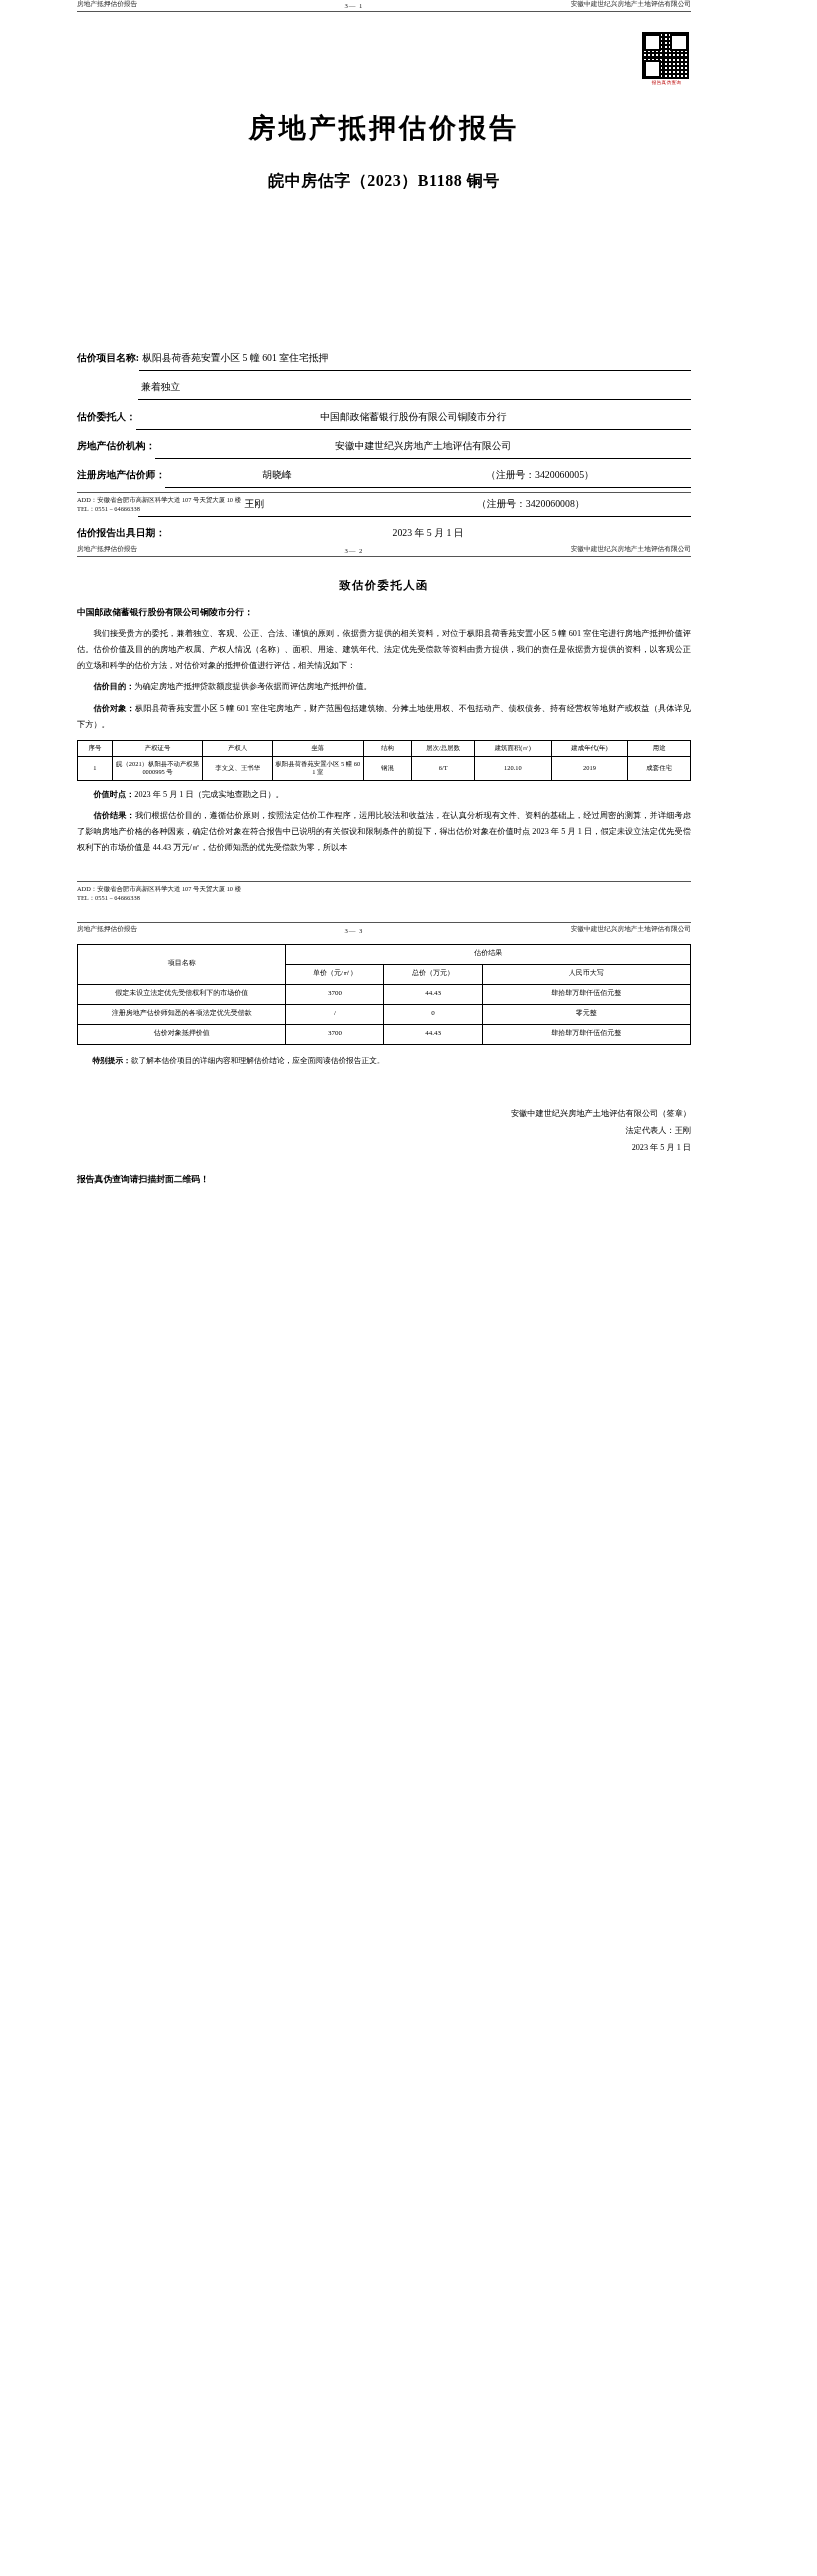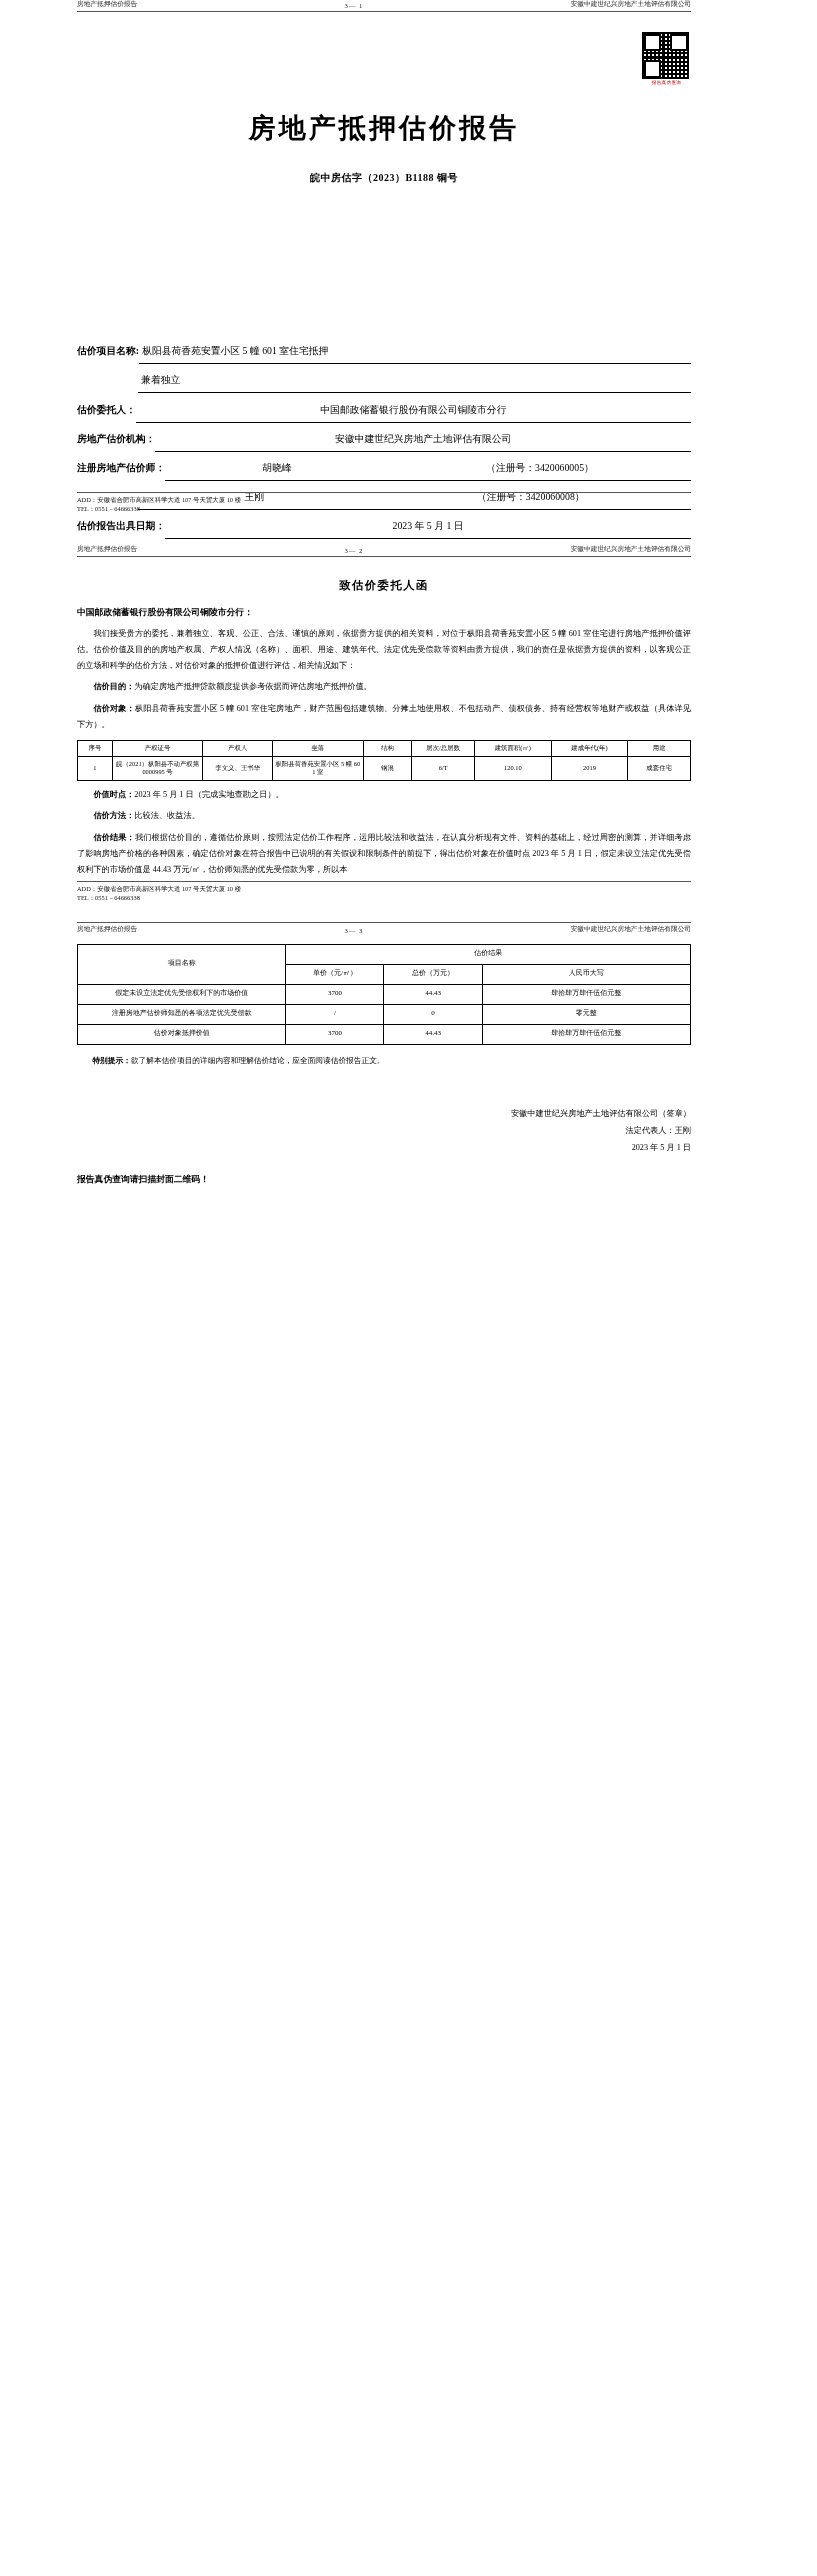--- a/index.html
+++ b/index.html
@@ -97,21 +97,21 @@
   .cover-title {
     text-align: center;
     font-size: 27px;
     font-weight: bold;
     letter-spacing: 3.1px;
     margin-top: 98px;
     font-family: "Liberation Sans", sans-serif;
   }
   .cover-sub {
     text-align: center;
-    font-size: 10px;
+    font-size: 16px;
     font-weight: bold;
     margin-top: 25px;
     letter-spacing: 0.5px;
   }
 
   .cover-fields {
     margin-top: 155px;
     font-size: 9.8px;
     line-height: 2.25;
   }
@@ -361,23 +361,20 @@
             <td>成套住宅</td>
           </tr>
         </tbody>
       </table>
 
       <p class="body">
         <span class="seclabel">价值时点：</span><span>2023 年 5 月 1 日（完成实地查勘之日）。</span>
       </p>
 
 
-      <p class="body">
-        <span class="seclabel">估价方法：</span><span>比较法、收益法。</span>
-      </p>
 
       <p class="body">
         <span class="seclabel">估价结果：</span><span>我们根据估价目的，遵循估价原则，按照法定估价工作程序，运用比较法和收益法，在认真分析现有文件、资料的基础上，经过周密的测算，并详细考虑了影响房地产价格的各种因素，确定估价对象在符合报告中已说明的有关假设和限制条件的前提下，得出估价对象在价值时点 2023 年 5 月 1 日，假定未设立法定优先受偿权利下的市场价值是 44.43 万元/㎡，估价师知悉的优先受偿款为零，所以本</span>
       </p>
     </div>
 
     <div class="inner" style="position:absolute; left:0; right:0; top:336px;">
       <div class="footer">
         <div>ADD：安徽省合肥市高新区科学大道 107 号天贸大厦 10 楼</div>
         <div>TEL：0551－64666338</div>

